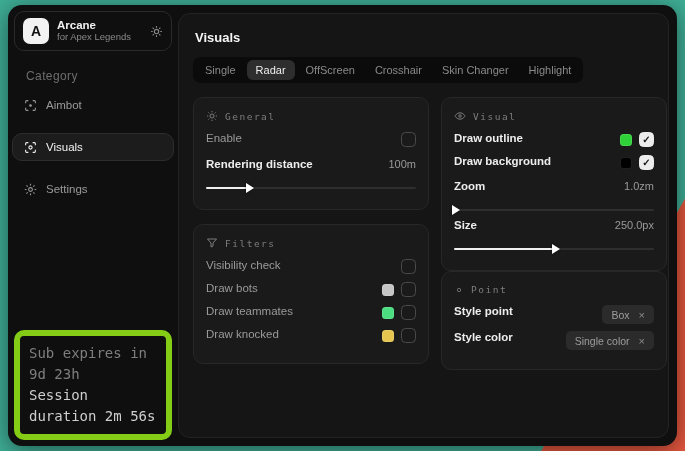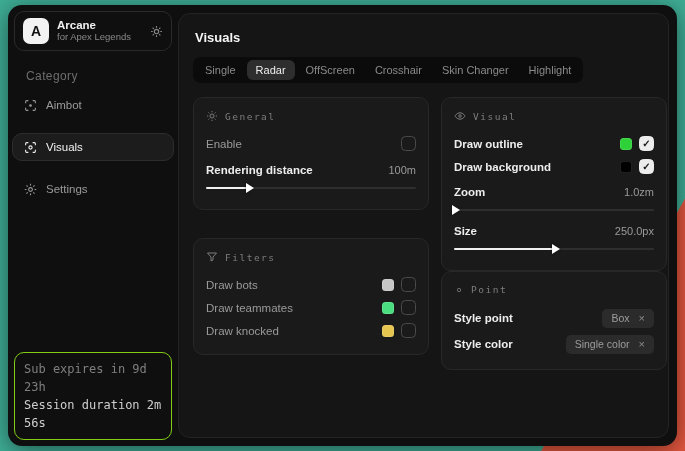--- a/index.html
+++ b/index.html
@@ -39,50 +39,50 @@
   .nav{ display:flex; flex-direction:column; gap:14px; }
   .nav-item{
     display:flex; align-items:center; gap:9px; height:28px; padding:0 11px;
     font-size:11.5px; color:#9a9a9a; border:1px solid transparent; border-radius:10px;
     cursor:default;
   }
   .nav-item svg{ flex:none; }
   .nav-item.selected{ background:#1c1c1c; border-color:#2d2d2d; color:#f2f2f2; }
   .side-spacer{ flex:1; }
   .side-footer{
-    border:1px solid #84cc16; border-radius:10px; padding:7px 9px; margin:0 2px 2px 2px;
-    font-family:"DejaVu Sans Mono", monospace; font-size:12px; line-height:1.5;
+    border:6px solid #84cc16; border-radius:10px; padding:7px 9px; margin:0 2px 2px 2px;
+    font-family:"DejaVu Sans Mono", monospace; font-size:14px; line-height:1.5;
   }
   .sf-line1{ color:#7f7f7f; }
   .sf-line2{ color:#cfcfcf; }
   
   .main{
     flex:1; margin:8px 8px 8px 0; background:#151515;
     border:1px solid #232323; border-radius:12px; padding:12px 14px; overflow:hidden;
   }
   .main-title{ font-size:13px; font-weight:bold; color:#f5f5f5; margin:4px 0 12px 2px; }
   .tabstrip{
     display:inline-flex; gap:2px; background:#0b0b0b; border-radius:8px; padding:3px;
   }
   .tab{
     padding:4px 9px; border-radius:6px; font-size:11px; color:#8a8a8a; white-space:nowrap;
     cursor:default;
   }
   .tab.selected{ background:#2e2e2e; color:#ededed; }
   .cols{ display:flex; gap:12px; margin-top:14px; align-items:flex-start; }
-  .col-left{ width:236px; flex:none; display:flex; flex-direction:column; gap:28px; }
+  .col-left{ width:236px; flex:none; display:flex; flex-direction:column; gap:14px; }
   .col-right{ width:226px; flex:none; display:flex; flex-direction:column; }
   .card{
     background:#1a1a1a; border:1px solid #282828; border-radius:10px; padding:10px 12px 12px;
   }
   .card-header{
     display:flex; align-items:center; gap:7px; color:#7d7d7d; margin:2px 0 10px;
     font-family:"DejaVu Sans Mono", monospace; font-size:9.5px; letter-spacing:1.5px;
   }
-  .row{ display:flex; align-items:center; justify-content:space-between; min-height:23px; }
+  .row{ display:flex; align-items:flex-start; justify-content:space-between; min-height:23px; }
   .lbl-dim{ font-size:11.5px; color:#9a9a9a; }
   .lbl-strong{ font-size:11.5px; color:#ededed; font-weight:bold; }
   .val{ font-size:11px; color:#9a9a9a; }
   .ctrl{ display:flex; align-items:center; gap:7px; }
   .checkbox{
     width:15px; height:15px; border:1.5px solid #4a4a4a; border-radius:4.5px; flex:none;
   }
   .checkbox.checked{
     background:#ececec; border-color:#ececec; color:#141414;
     display:flex; align-items:center; justify-content:center;
@@ -211,20 +211,26 @@
         <div class="card">
           <div class="card-header">
             <span>
               <svg width="12" height="12" viewBox="0 0 24 24" fill="none" stroke="currentColor" stroke-width="2">
                   <path d="M3 4h18l-7 8v6l-4 2v-8z"></path>
                 </svg>
             </span>
             <span>Filters</span>
           </div>
           <div class="row">
+            <span class="lbl-dim">Visibility check</span>
+            <span class="ctrl">
+              <span class="checkbox"></span>
+            </span>
+          </div>
+          <div class="row">
             <span class="lbl-dim">Draw bots</span>
             <span class="ctrl">
               <span class="swatch" style="background-color: rgb(198, 198, 198);"></span>
               <span class="checkbox"></span>
             </span>
           </div>
           <div class="row">
             <span class="lbl-dim">Draw teammates</span>
             <span class="ctrl">
               <span class="swatch" style="background-color: rgb(74, 222, 128);"></span>

